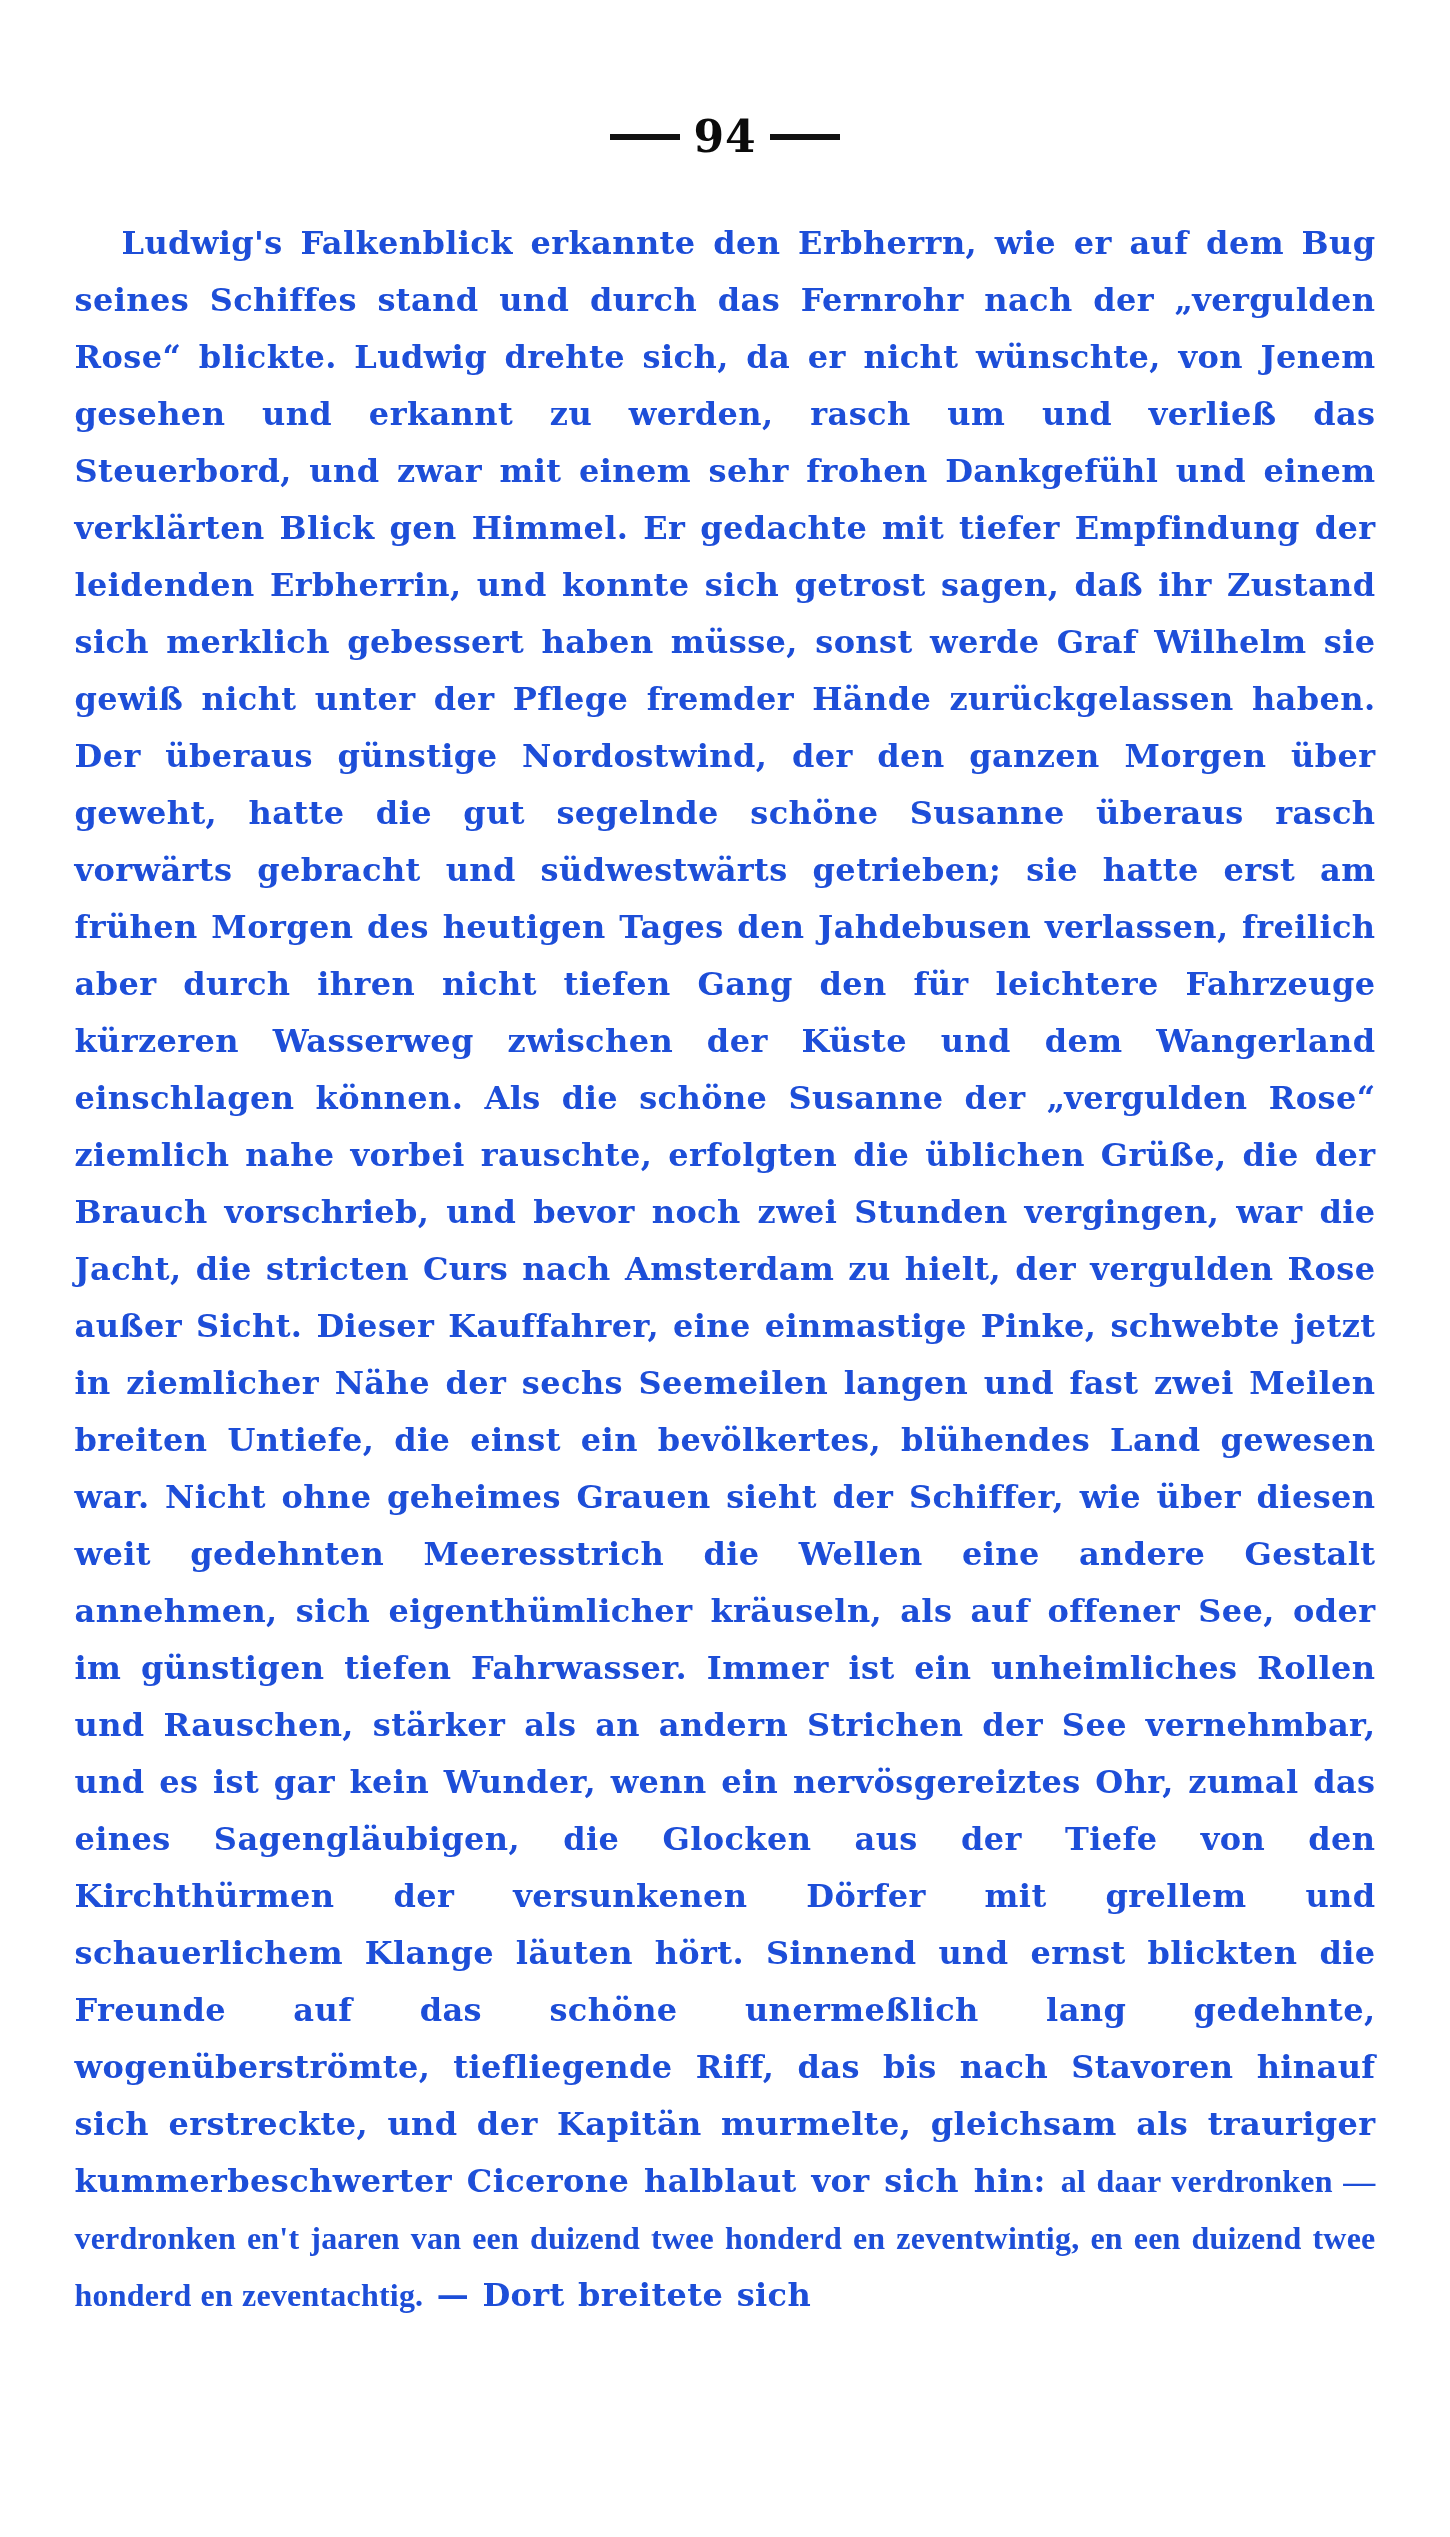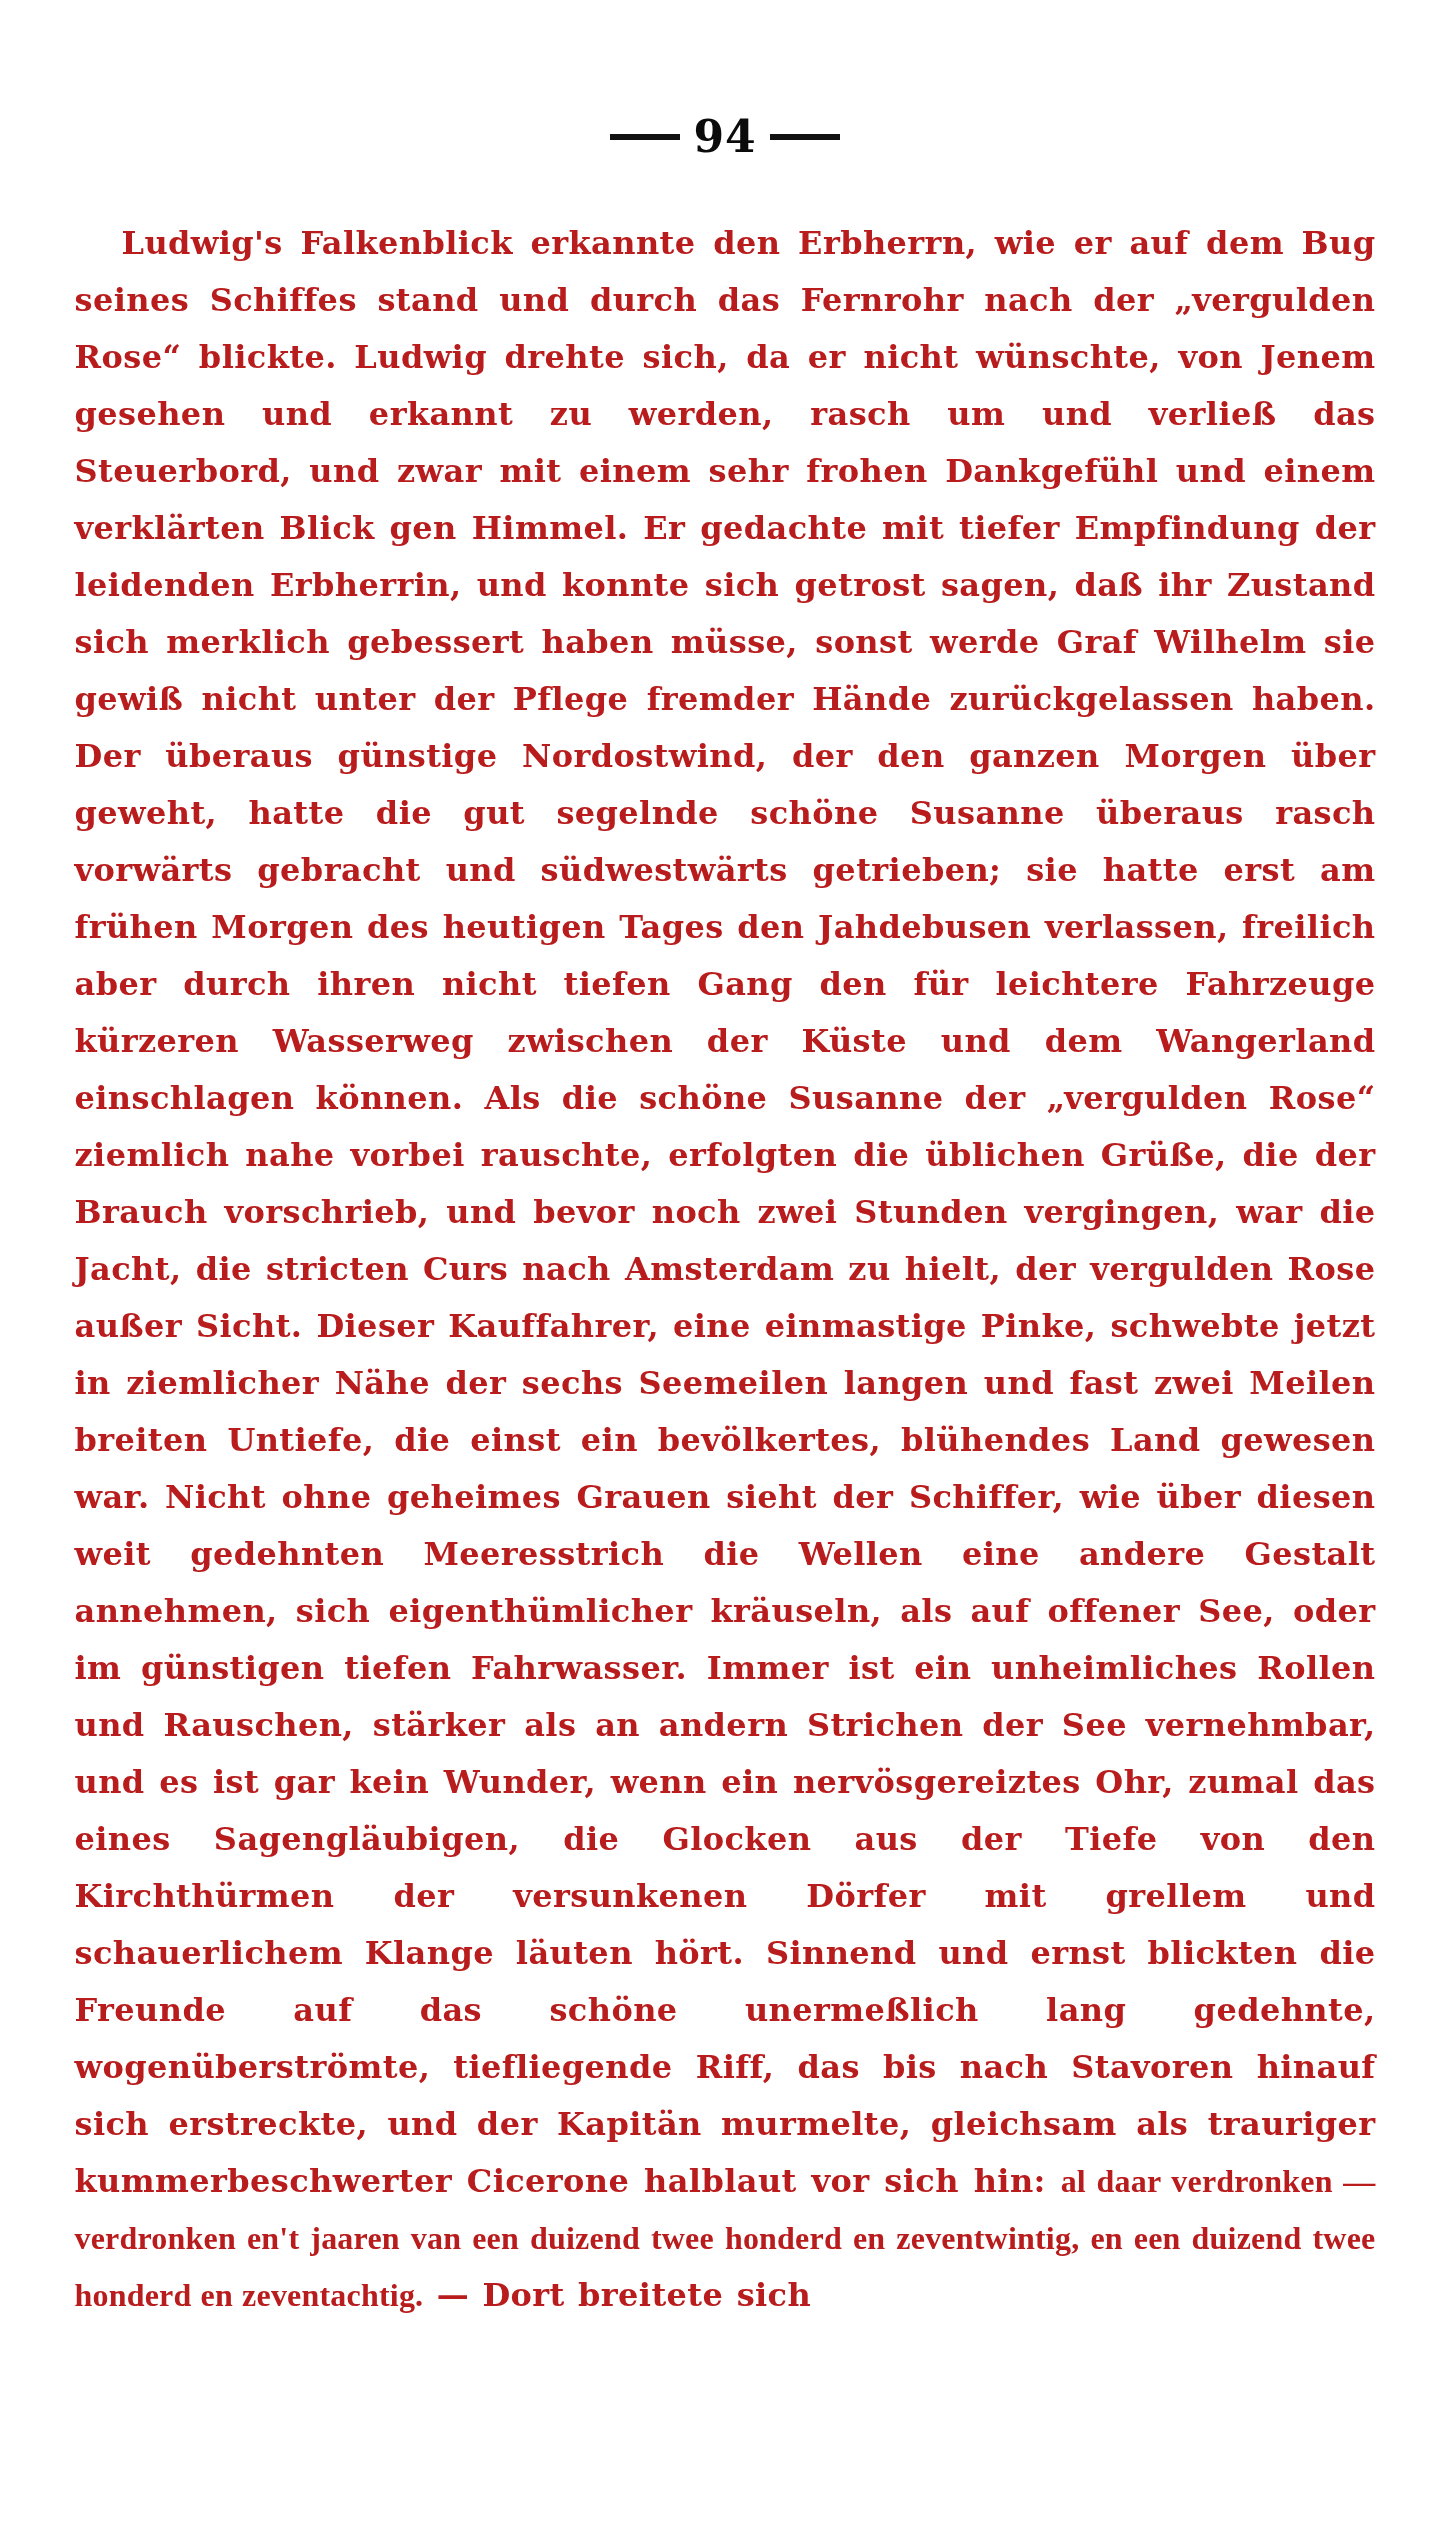--- a/index.html
+++ b/index.html
@@ -45,21 +45,21 @@
   }
   .body-text {
     margin: 0 auto;
     width: 1301px;
     text-align: justify;
     text-justify: inter-word;
     font-size: 32px;
     line-height: 57px;
     letter-spacing: 0.2px;
     word-spacing: 1.8px;
-    color: #b91c1c;
+    color: #1d4ed8;
     -webkit-font-smoothing: none;
   }
   .body-text .indent {
     display: inline-block;
     width: 47px;
   }
   
   .fraktur {
     font-family: "DejaVu Serif", serif;
     font-style: normal;

